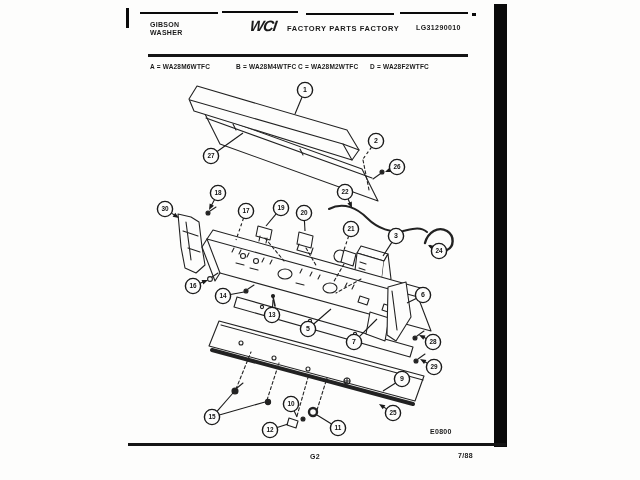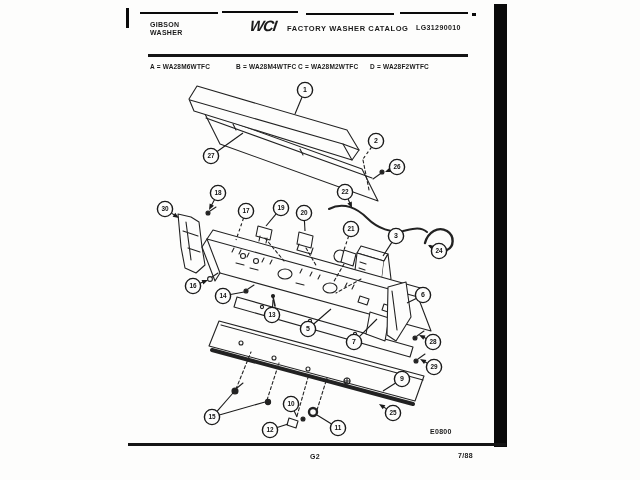--- a/index.html
+++ b/index.html
@@ -30,21 +30,21 @@
   <div class="abs bar" style="left:306px;top:13px;width:88px;height:2px;"></div>
   <div class="abs bar" style="left:400px;top:12px;width:68px;height:2px;"></div>
   <div class="abs bar" style="left:472px;top:13px;width:4px;height:3px;"></div>
   <div class="abs bar" style="left:494px;top:4px;width:13px;height:443px;"></div>
 
   <div class="abs ink brand" style="left:150px;top:21px;">
     <div>GIBSON</div>
     <div>WASHER</div>
   </div>
   <span class="abs ink wci" style="left:250px;top:17px;">WCI</span>
-  <span class="abs ink cat-title" style="left:287px;top:24px;">FACTORY WASHER CATALOG</span>
+  <span class="abs ink cat-title" style="left:287px;top:24px;">FACTORY PARTS FACTORY</span>
   <span class="abs ink doc-no" style="left:416px;top:24px;">LG31290010</span>
 
   <div class="abs rule" style="left:148px;top:54px;width:320px;height:3px;"></div>
 
   <span class="abs ink model" style="left:150px;top:63px;">A = WA28M6WTFC</span>
   <span class="abs ink model" style="left:236px;top:63px;">B = WA28M4WTFC</span>
   <span class="abs ink model" style="left:298px;top:63px;">C = WA28M2WTFC</span>
   <span class="abs ink model" style="left:370px;top:63px;">D = WA28F2WTFC</span>
 
   <svg class="abs" style="left:0;top:0;" width="640" height="480" viewBox="0 0 640 480">

